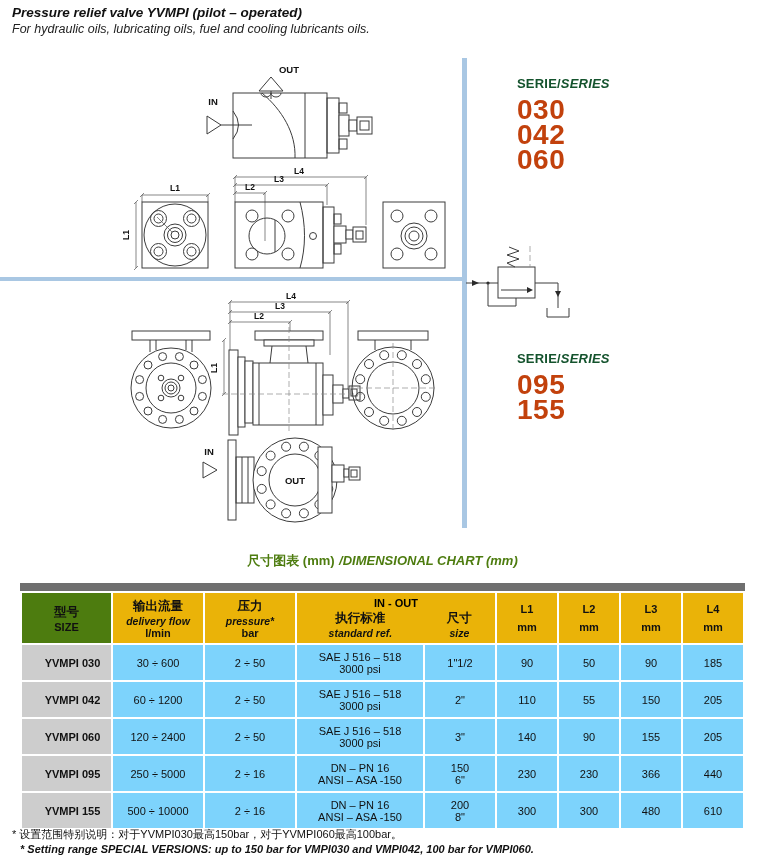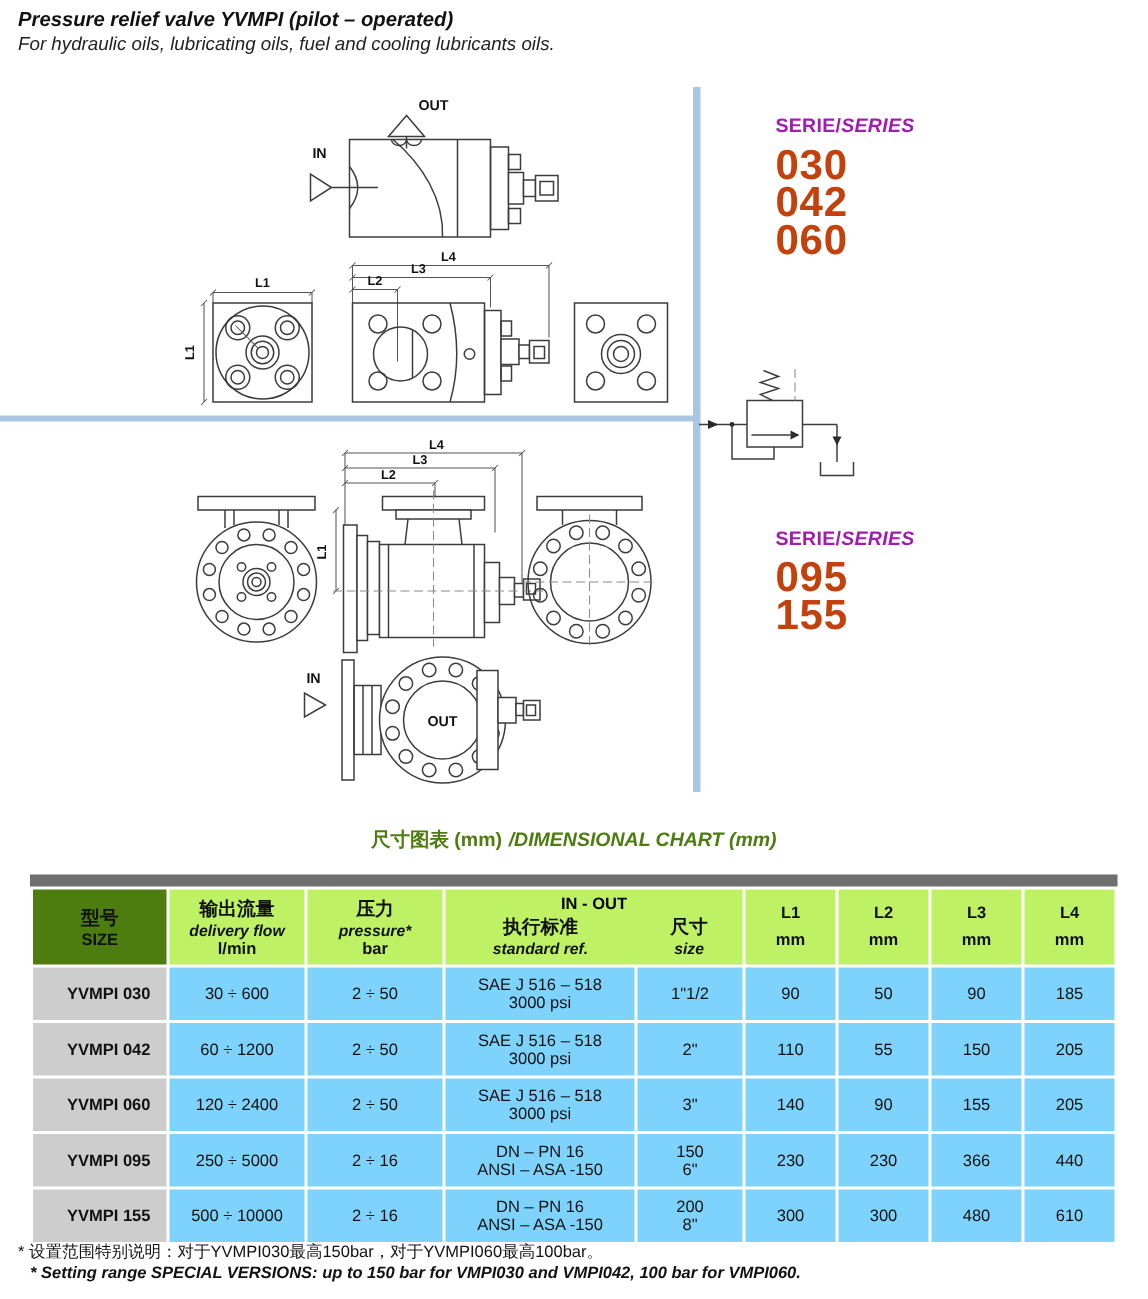--- a/index.html
+++ b/index.html
@@ -10,32 +10,32 @@
   .doc-subtitle { position:absolute; left:12px; top:22px; font-size:12.5px; font-style:italic; color:#222; }
 
   .vline { position:absolute; left:462px; top:58px; width:5px; height:470px; background:#a9c7e3; }
   .hline { position:absolute; left:0; top:277px; width:462px; height:4px; background:#a9c7e3; }
 
   .drawings { position:absolute; left:0; top:55px; width:462px; height:475px; }
   .symbol   { position:absolute; left:466px; top:240px; width:112px; height:96px; }
 
   .series { position:absolute; left:517px; }
   .series1 { top:76px; } .series2 { top:351px; }
-  .series-label { font-size:13px; font-weight:bold; color:#a21caf; letter-spacing:.2px; margin-bottom:6px; }
+  .series-label { font-size:13px; font-weight:bold; color:#14532d; letter-spacing:.2px; margin-bottom:6px; }
   .series-label .it { font-style:italic; }
   .series-num { font-size:28px; font-weight:bold; color:#c2410c; line-height:25px; letter-spacing:.5px; }
 
   .section-title { position:absolute; top:551px; left:0; width:765px; text-align:center; color:#4d7c0f; }
   .st-cn { font-weight:bold; font-size:13px; }
   .st-en { font-style:italic; font-weight:600; font-size:13px; }
 
   .table-wrap { position:absolute; left:20px; top:583px; width:725px; }
   .topbar { height:8px; background:#6f6f6f; }
   table { border-collapse:separate; border-spacing:2px; width:725px; table-layout:fixed; }
-  th { background:#bef264; vertical-align:middle; padding:2px 0; height:46px; font-weight:bold; }
+  th { background:#eab308; vertical-align:middle; padding:2px 0; height:46px; font-weight:bold; }
   th.gray { background:#4d7c0f; }
   td { background:#7dd3fc; text-align:center; font-size:11px; height:35px; vertical-align:middle; color:#111; padding:0; }
   td.model { background:#cdcdcd; font-weight:bold; font-size:11px;padding-left:12px; }
   .h-cn { font-size:12.5px; font-weight:bold; color:#111; text-align:center; }
   .h-en { font-size:10.5px; font-weight:bold; font-style:italic; color:#111; text-align:center; }
   .h-unit { font-size:11px; font-weight:bold; color:#111; text-align:center; }
   .inout-top { font-size:11px; font-weight:bold; text-align:center; margin-bottom:1px; }
   .inout-sub { display:flex; align-items:center; }
   .inout-sub .sub-std { width:64%; } .inout-sub .sub-size { width:36%; }
 

